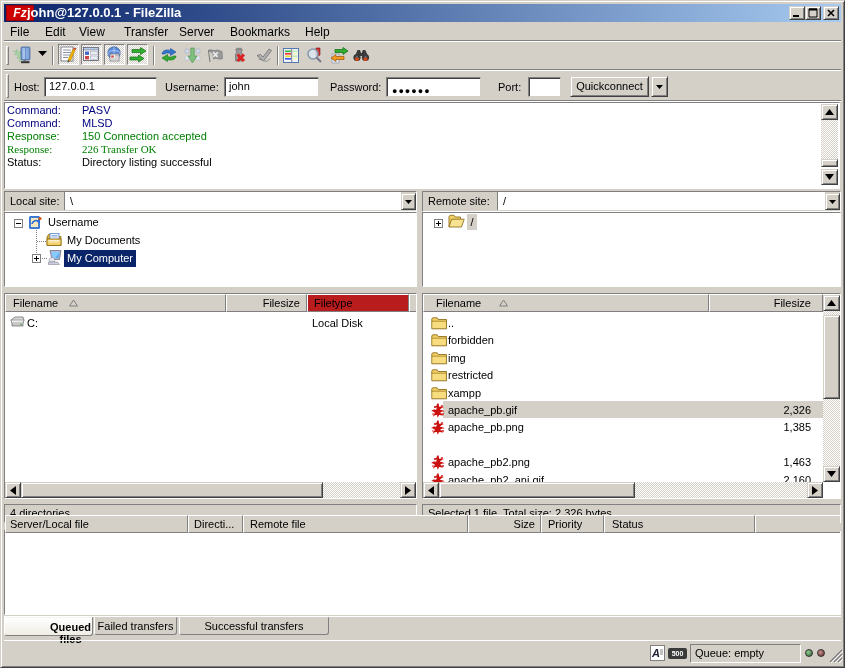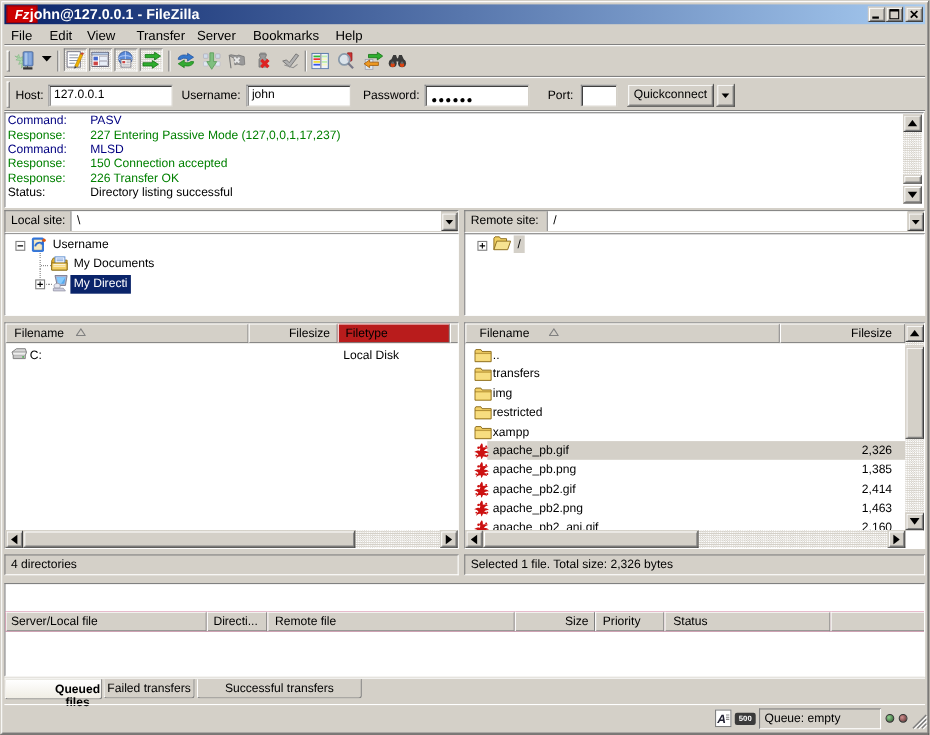--- a/index.html
+++ b/index.html
@@ -210,24 +210,23 @@
 <div class="abs edit" style="left:528px;top:77px;width:33px;height:20px;"></div>
 <div class="abs raised" style="left:570px;top:76px;width:79px;height:21px;background:#D4D0C8;text-align:center;line-height:18px;">Quickconnect</div>
 <div class="abs raised" style="left:651px;top:76px;width:17px;height:21px;background:#D4D0C8;"><svg width="15" height="19">
       <path d="M4 8h7l-3.5 4z" fill="#000"></path>
     </svg></div>
 <div class="abs etch-h" style="left:4px;top:100px;width:837px;"></div>
 
 <div class="abs sunken" style="left:4px;top:102px;width:836px;height:87px;background:#fff;"></div>
 <div class="abs" id="log" style="left:7px;top:104px;width:810px;height:83px;line-height:13px;">
 <div style="color:#000080;"><span style="display:inline-block;width:75px;">Command:</span>PASV</div>
-<div style="color:#008000;"><span style="display:inline-block;width:75px;">Response:</span>227 Entering Passive Mode (127,0,0,1,17,237)</div>
 <div style="color:#000080;"><span style="display:inline-block;width:75px;">Command:</span>MLSD</div>
 <div style="color:#008000;"><span style="display:inline-block;width:75px;">Response:</span>150 Connection accepted</div>
-<div style="color:#008000;"><span style="display:inline-block;width:75px;">Response:</span>226 Transfer OK</div>
+<div style="color:#008000;font-family:Liberation Serif, serif;"><span style="display:inline-block;width:75px;">Response:</span>226 Transfer OK</div>
 <div style="color:#000000;"><span style="display:inline-block;width:75px;">Status:</span>Directory listing successful</div>
 </div>
 
 <div class="abs" style="left:821px;top:103px;width:17px;height:82px;" id="logsb">
 <div class="scrollbtn abs" style="left:0;top:1px;width:17px;height:16px;">
       <svg width="9" height="6">
         <path d="M4.5 0L9 6H0z" fill="#000"></path>
       </svg>
     </div>
 <div class="abs dither" style="left:0;top:17px;width:17px;height:39px;"></div>
@@ -287,21 +286,21 @@
     </div>
   <div class="abs" style="left:42px;top:36px;width:16px;height:17px;">
       <svg width="16" height="17" style="display:block">
   <path d="M3 1.5h11l-1.5 9H5z" fill="#b0b8d8" stroke="#667" stroke-width="0.7"></path>
   <path d="M4.5 3h8l-1 6H6z" fill="#55aaee"></path>
   <path d="M4.5 3l7-0h1l-4 6H6z" fill="#88ccff"></path>
   <path d="M2 11c0-2 3-3 5-2 1 1 1 3 0 4H3z" fill="#e8e8f0" stroke="#889" stroke-width="0.6"></path>
   <path d="M1.5 13h9l2 2.5h-11z" fill="#ccd" stroke="#889" stroke-width="0.6"></path>
   </svg>
     </div>
-  <div class="abs" style="left:59px;top:37px;height:17px;background:#0A246A;color:#fff;padding:2px 3px 0 3px;">My Directi</div>
+  <div class="abs" style="left:59px;top:37px;height:17px;background:#0A246A;color:#fff;padding:2px 3px 0 3px;">My Computer</div>
 </div>
 
 <div class="abs sunken" style="left:4px;top:293px;width:413px;height:206px;background:#fff;"></div>
 <div class="abs" style="left:5px;top:294px;width:411px;height:18px;background:#D4D0C8;overflow:hidden;">
   <div class="abs raisedlite" style="left:0;top:0;width:221px;height:18px;background:#D4D0C8;padding:2px 0 0 7px;">Filename <svg width="9" height="8" style="margin-left:8px;">
         <path d="M4.5 1L8.5 7H0.5z" fill="none" stroke="#808080"></path>
       </svg></div>
   <div class="abs raisedlite" style="left:221px;top:0;width:81px;height:18px;background:#D4D0C8;padding:2px 6px 0 0;text-align:right;">Filesize</div>
   <div class="abs raisedlite" style="left:302px;top:0;width:102px;height:18px;background:#b91c1c;padding:2px 0 0 6px;">Filetype</div>
   <div class="abs raisedlite" style="left:404px;top:0;width:60px;height:18px;background:#D4D0C8;padding:2px 0 0 6px;">L</div>
@@ -370,21 +369,21 @@
       </svg>
       <span style="position:absolute;left:25px;top:3px;">..</span>
       <span style="position:absolute;right:12px;top:3px;"></span>
     </div>
     <div style="position:absolute;left:0;top:18.4px;width:400px;height:17px;">
       <svg width="17" height="16" style="position:absolute;left:8px;top:2px;">
         <path d="M0.8 12.8V3l0.8-1.2h4.6l1 1.7h8.3v9.3z" fill="#f2cf66" stroke="#907020" stroke-width="0.9"></path>
         <path d="M0.8 5.2h14.7" stroke="#907020" stroke-width="0.6"></path>
         <path d="M1.6 6h13v6h-13z" fill="#f7dd80"></path>
       </svg>
-      <span style="position:absolute;left:25px;top:3px;">transfers</span>
+      <span style="position:absolute;left:25px;top:3px;">forbidden</span>
       <span style="position:absolute;right:12px;top:3px;"></span>
     </div>
     <div style="position:absolute;left:0;top:35.8px;width:400px;height:17px;">
       <svg width="17" height="16" style="position:absolute;left:8px;top:2px;">
         <path d="M0.8 12.8V3l0.8-1.2h4.6l1 1.7h8.3v9.3z" fill="#f2cf66" stroke="#907020" stroke-width="0.9"></path>
         <path d="M0.8 5.2h14.7" stroke="#907020" stroke-width="0.6"></path>
         <path d="M1.6 6h13v6h-13z" fill="#f7dd80"></path>
       </svg>
       <span style="position:absolute;left:25px;top:3px;">img</span>
       <span style="position:absolute;right:12px;top:3px;"></span>
@@ -427,33 +426,20 @@
           <path d="M8 1c-2 2-1 3-3 4 2 0 2 1 1 3-2-1-3 0-5 1 2 0 3 1 4 2-1 1-2 2-2 4 1-2 3-2 4-2 0 1 1 2 0 3 1-1 2-2 2-3 1 0 3 0 4 1-1-2-1-3-3-3 1-1 3-2 5-1-2-2-3-2-5-2 1-2 2-2 4-3-2 0-4-1-5 0 0-2 0-3-1-4z"></path>
           <circle cx="5" cy="5" r="1.1"></circle>
           <circle cx="12" cy="4" r="0.9"></circle>
           <circle cx="13" cy="12" r="0.9"></circle>
           <circle cx="3" cy="12" r="0.8"></circle>
         </g>
       </svg>
       <span style="position:absolute;left:25px;top:3px;">apache_pb.png</span>
       <span style="position:absolute;right:12px;top:3px;">1,385</span>
     </div>
-    <div style="position:absolute;left:0;top:122.8px;width:400px;height:17px;">
-      <svg width="17" height="16" style="position:absolute;left:7px;top:1px;">
-        <g fill="#cc1111">
-          <path d="M8 1c-2 2-1 3-3 4 2 0 2 1 1 3-2-1-3 0-5 1 2 0 3 1 4 2-1 1-2 2-2 4 1-2 3-2 4-2 0 1 1 2 0 3 1-1 2-2 2-3 1 0 3 0 4 1-1-2-1-3-3-3 1-1 3-2 5-1-2-2-3-2-5-2 1-2 2-2 4-3-2 0-4-1-5 0 0-2 0-3-1-4z"></path>
-          <circle cx="5" cy="5" r="1.1"></circle>
-          <circle cx="12" cy="4" r="0.9"></circle>
-          <circle cx="13" cy="12" r="0.9"></circle>
-          <circle cx="3" cy="12" r="0.8"></circle>
-        </g>
-      </svg>
-      <span style="position:absolute;left:25px;top:3px;">apache_pb2.gif</span>
-      <span style="position:absolute;right:12px;top:3px;">2,414</span>
-    </div>
     <div style="position:absolute;left:0;top:140.2px;width:400px;height:17px;">
       <svg width="17" height="16" style="position:absolute;left:7px;top:1px;">
         <g fill="#cc1111">
           <path d="M8 1c-2 2-1 3-3 4 2 0 2 1 1 3-2-1-3 0-5 1 2 0 3 1 4 2-1 1-2 2-2 4 1-2 3-2 4-2 0 1 1 2 0 3 1-1 2-2 2-3 1 0 3 0 4 1-1-2-1-3-3-3 1-1 3-2 5-1-2-2-3-2-5-2 1-2 2-2 4-3-2 0-4-1-5 0 0-2 0-3-1-4z"></path>
           <circle cx="5" cy="5" r="1.1"></circle>
           <circle cx="12" cy="4" r="0.9"></circle>
           <circle cx="13" cy="12" r="0.9"></circle>
           <circle cx="3" cy="12" r="0.8"></circle>
         </g>
       </svg>
@@ -502,21 +488,21 @@
 <div class="scrollbtn abs" style="left:384px;top:0;width:16px;height:16px;">
       <svg width="6" height="9">
         <path d="M6 4.5L0 9V0z" fill="#000"></path>
       </svg>
     </div>
 </div>
 
 <div class="abs sunken" style="left:422px;top:504px;width:419px;height:19px;padding:2px 0 0 5px;">Selected 1 file. Total size: 2,326 bytes</div>
 
 <div class="abs sunken" style="left:4px;top:530px;width:837px;height:85px;background:#fff;"></div>
-<div class="abs" style="left:5px;top:556px;width:835px;height:18px;background:#be185d;overflow:hidden;">
+<div class="abs" style="left:5px;top:515px;width:835px;height:18px;background:#bef264;overflow:hidden;">
   <div class="abs raisedlite" style="left:0;top:0;width:183px;height:18px;background:#D4D0C8;padding:2px 0 0 4px;">Server/Local file</div>
   <div class="abs raisedlite" style="left:183px;top:0;width:55px;height:18px;background:#D4D0C8;padding:2px 0 0 5px;">Directi...</div>
   <div class="abs raisedlite" style="left:238px;top:0;width:225px;height:18px;background:#D4D0C8;padding:2px 16px 0 6px;">Remote file</div>
   <div class="abs raisedlite" style="left:463px;top:0;width:73px;height:18px;background:#D4D0C8;padding:2px 5px 0 0;text-align:right;">Size</div>
   <div class="abs raisedlite" style="left:536px;top:0;width:63px;height:18px;background:#D4D0C8;padding:2px 0 0 6px;">Priority</div>
   <div class="abs raisedlite" style="left:599px;top:0;width:151px;height:18px;background:#D4D0C8;padding:2px 0 0 7px;">Status</div>
   <div class="abs raisedlite" style="left:750px;top:0;width:90px;height:18px;background:#D4D0C8;"></div>
 </div>
 
 <div class="abs" style="left:4px;top:616px;width:837px;height:1px;background:#fff;"></div>

